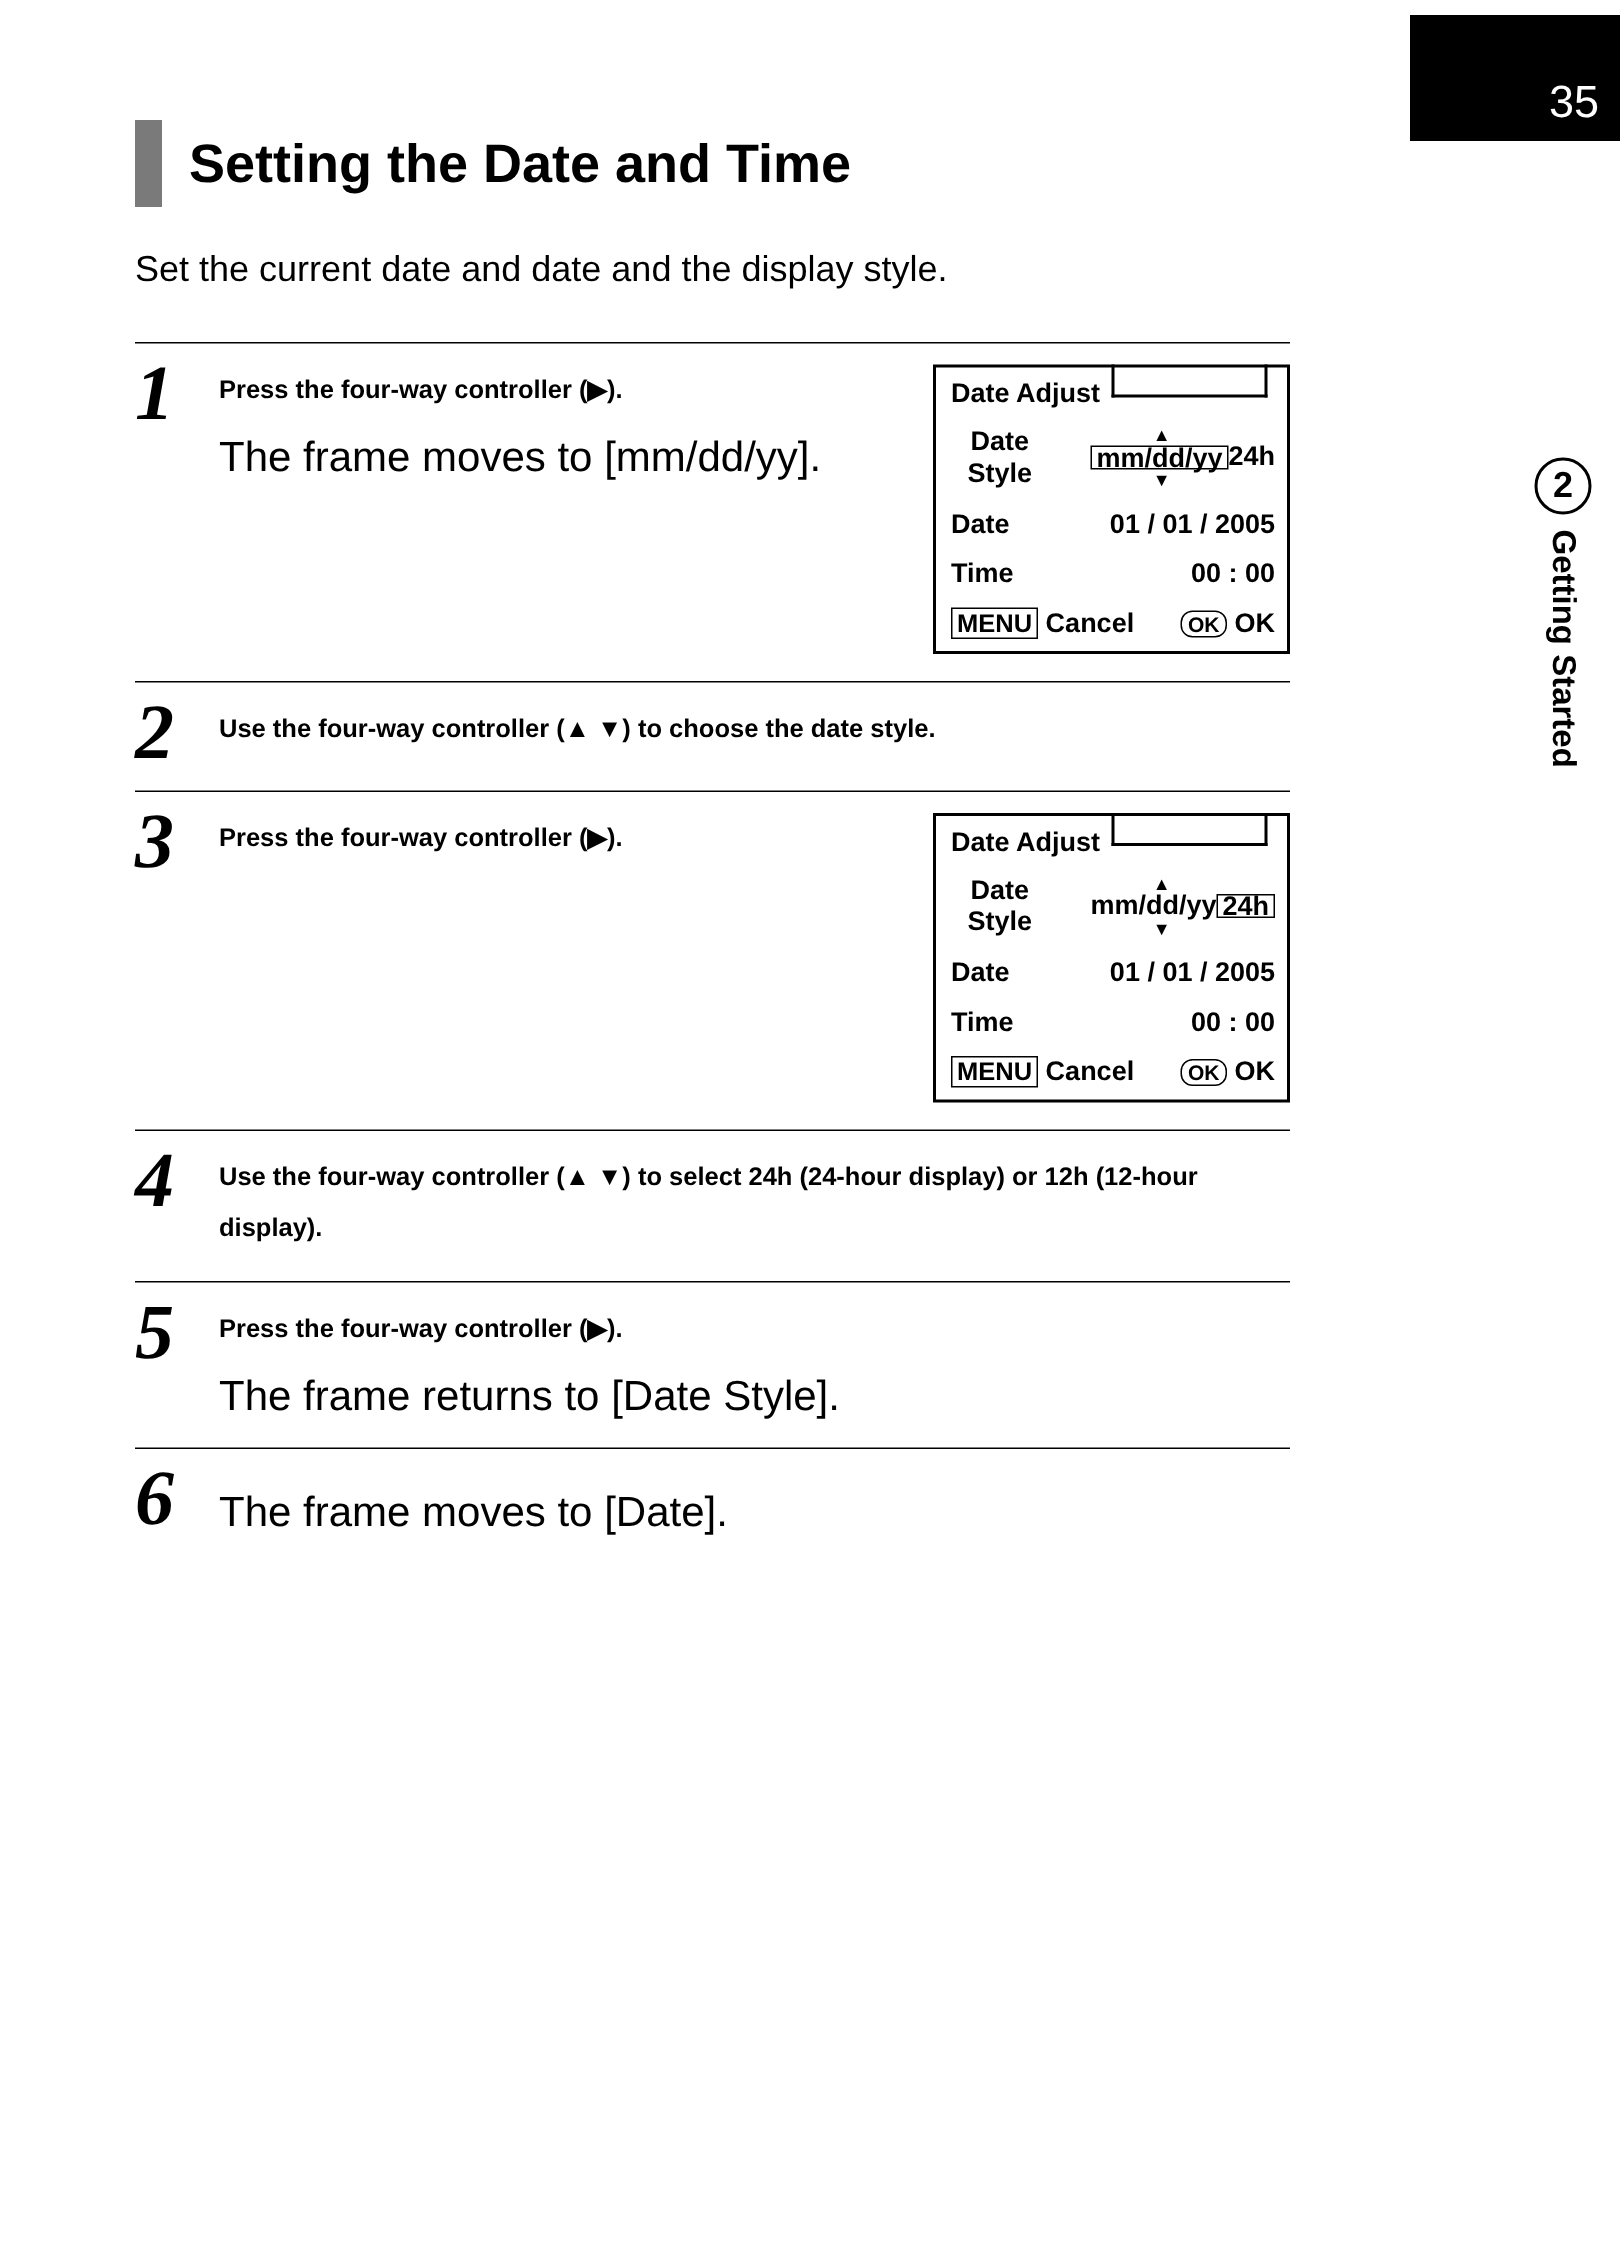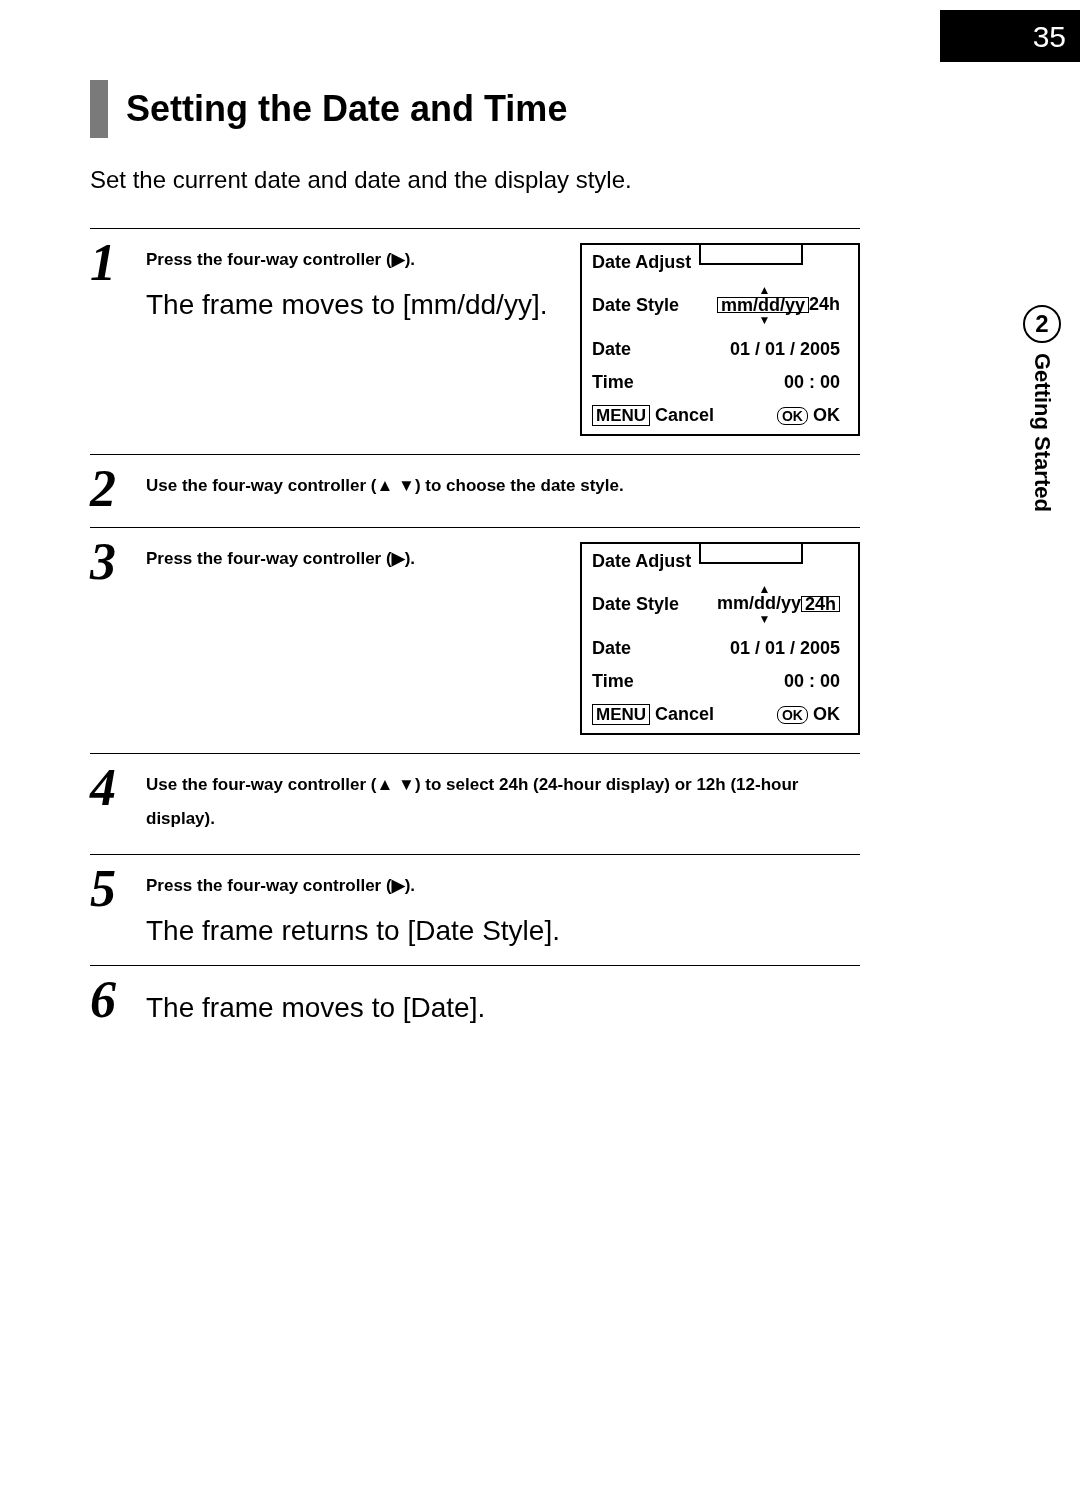--- a/index.html
+++ b/index.html
@@ -1,36 +1,36 @@
 <!DOCTYPE html>
 <html><head>
 <meta charset="utf-8">
 <style>
   html,body{margin:0;padding:0;background:#fff;font-family:Arial,Helvetica,sans-serif;color:#000;}
   .page{position:relative;width:1080px;height:1504px;background:#fff;overflow:hidden;}
-  .black-box{position:absolute;top:10px;right:0;width:140px;height:52px;background:#000;color:#fff;font-size:30px;display:flex;align-items:flex-end;justify-content:flex-end;padding:0 14px 8px 0;box-sizing:border-box;}
+  .black-box{position:absolute;top:10px;right:0;width:140px;height:84px;background:#000;color:#fff;font-size:30px;display:flex;align-items:flex-end;justify-content:flex-end;padding:0 14px 8px 0;box-sizing:border-box;}
   .side-tab{position:absolute;top:305px;right:8px;width:60px;text-align:center;}
   .side-tab .num-circle{width:34px;height:34px;border:2px solid #000;border-radius:50%;display:inline-flex;align-items:center;justify-content:center;font-size:24px;font-weight:bold;margin-bottom:10px;}
   .side-tab .label{writing-mode:vertical-rl;font-size:22px;font-weight:bold;margin:0 auto;}
   .content{position:absolute;top:80px;left:90px;width:770px;}
   .title-row{display:flex;align-items:stretch;margin-bottom:28px;}
   .grey-bar{width:18px;background:#7a7a7a;margin-right:18px;}
   .title{font-size:36px;font-weight:bold;line-height:46px;padding:6px 0;}
   .intro{font-size:24px;margin:28px 0 34px 0;}
   .step{display:flex;border-top:1px solid #000;padding-top:14px;margin-bottom:18px;}
   .step-num{font-family:"Times New Roman",serif;font-style:italic;font-weight:bold;font-size:52px;width:56px;flex:0 0 56px;line-height:40px;}
   .step-body{flex:1;}
   .step-body .bold{font-size:17px;font-weight:bold;line-height:34px;}
   .step-body .desc{font-size:28px;margin-top:12px;}
   .flex-row{display:flex;gap:24px;align-items:flex-start;}
   .flex-row .txt{flex:1;}
-  .screen{width:280px;border:2px solid #000;font-family:Arial,Helvetica,sans-serif;font-size:18px;font-weight:bold;padding:6px 18px 8px 10px;box-sizing:border-box;}
+  .screen{width:238px;border:2px solid #000;font-family:Arial,Helvetica,sans-serif;font-size:18px;font-weight:bold;padding:6px 8px 8px 10px;box-sizing:border-box;}
   .screen .hdr{display:flex;align-items:center;font-size:18px;margin-bottom:4px;gap:8px;}
   .screen .tab-notch{width:100px;height:20px;border:2px solid #000;border-top:none;position:relative;top:-8px;}
-  .screen .row{display:flex;justify-content:space-between;align-items:center;padding:6px 0;}
+  .screen .row{display:flex;justify-content:space-between;align-items:center;padding:6px 0;text-align:center;}
   .screen .ds-value{display:flex;flex-direction:column;align-items:center;line-height:14px;}
   .screen .ds-value .caret{font-size:12px;}
   .screen .ds-line{display:flex;gap:0;margin-left:28px;}
   .screen .boxed{border:1.5px solid #000;padding:0 3px;}
   .screen .footer{display:flex;justify-content:space-between;align-items:center;margin-top:6px;}
   .screen .menu-icon{border:1.5px solid #000;font-size:17px;padding:0 3px;font-weight:bold;}
   .screen .ok-icon{border:1.5px solid #000;border-radius:8px;font-size:14px;padding:0 4px;font-weight:bold;}
   .screen .footer span.lbl{font-size:18px;font-weight:bold;}
   .tri{display:inline-block;}
 </style>

